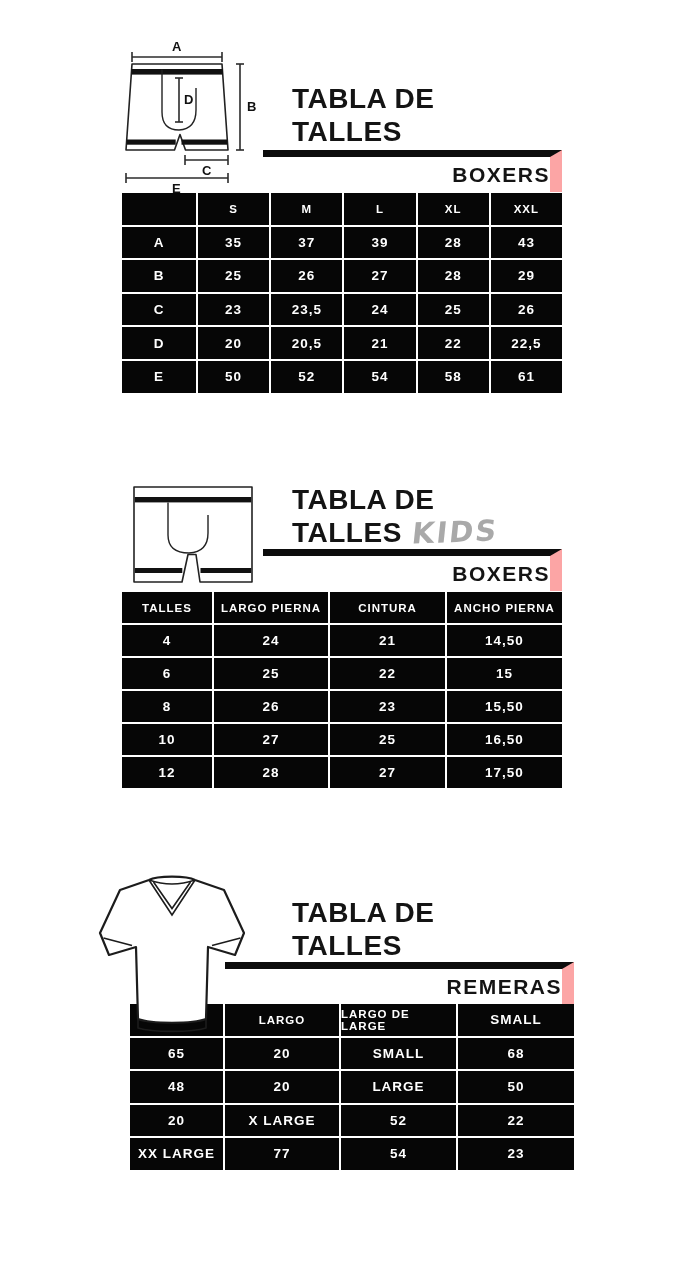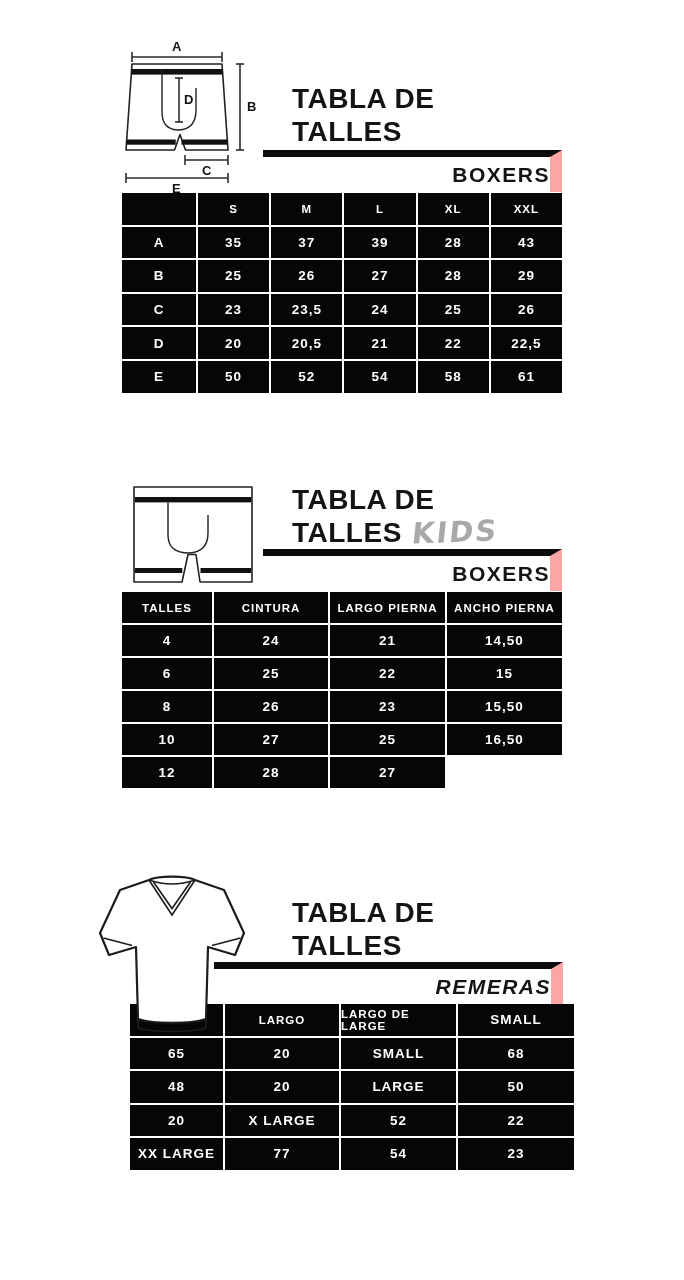--- a/index.html
+++ b/index.html
@@ -142,45 +142,46 @@
       <span>TALLES</span><span class="kids-text">KIDS</span>
     </div>
   </div>
 
   <div class="abs banner" style="left:263px;top:549px;width:299px;">
     <span>BOXERS</span>
   </div>
 
   <div class="abs size-table cols-kids" style="left:122px;top:592px;width:440px;">
       <div class="cell head">TALLES</div>
+      <div class="cell head">LARGO PIERNA</div>
       <div class="cell head">CINTURA</div>
-      <div class="cell head">LARGO PIERNA</div>
       <div class="cell head">ANCHO PIERNA</div>
       <div class="cell">4</div>
       <div class="cell">24</div>
       <div class="cell">21</div>
       <div class="cell">14,50</div>
       <div class="cell">6</div>
       <div class="cell">25</div>
       <div class="cell">22</div>
       <div class="cell">15</div>
       <div class="cell">8</div>
       <div class="cell">26</div>
       <div class="cell">23</div>
       <div class="cell">15,50</div>
       <div class="cell">10</div>
       <div class="cell">27</div>
       <div class="cell">25</div>
       <div class="cell">16,50</div>
       <div class="cell">12</div>
       <div class="cell">28</div>
       <div class="cell">27</div>
-    </div>
-
-  <div class="abs banner" style="left:214px;top:962px;width:349px;z-index:2;font-style:italic;">
+      <div class="cell">17,50</div>
+    </div>
+
+  <div class="abs banner" style="left:225px;top:962px;width:349px;z-index:2;">
     <span>REMERAS</span>
   </div>
 
   <div class="abs size-table cols-rem" style="left:130px;top:1004px;width:444px;z-index:1;">
       <div class="cell head"></div>
       <div class="cell head">LARGO</div>
       <div class="cell head">LARGO DE LARGE</div>
       <div class="cell">SMALL</div>
       <div class="cell">65</div>
       <div class="cell">20</div>

